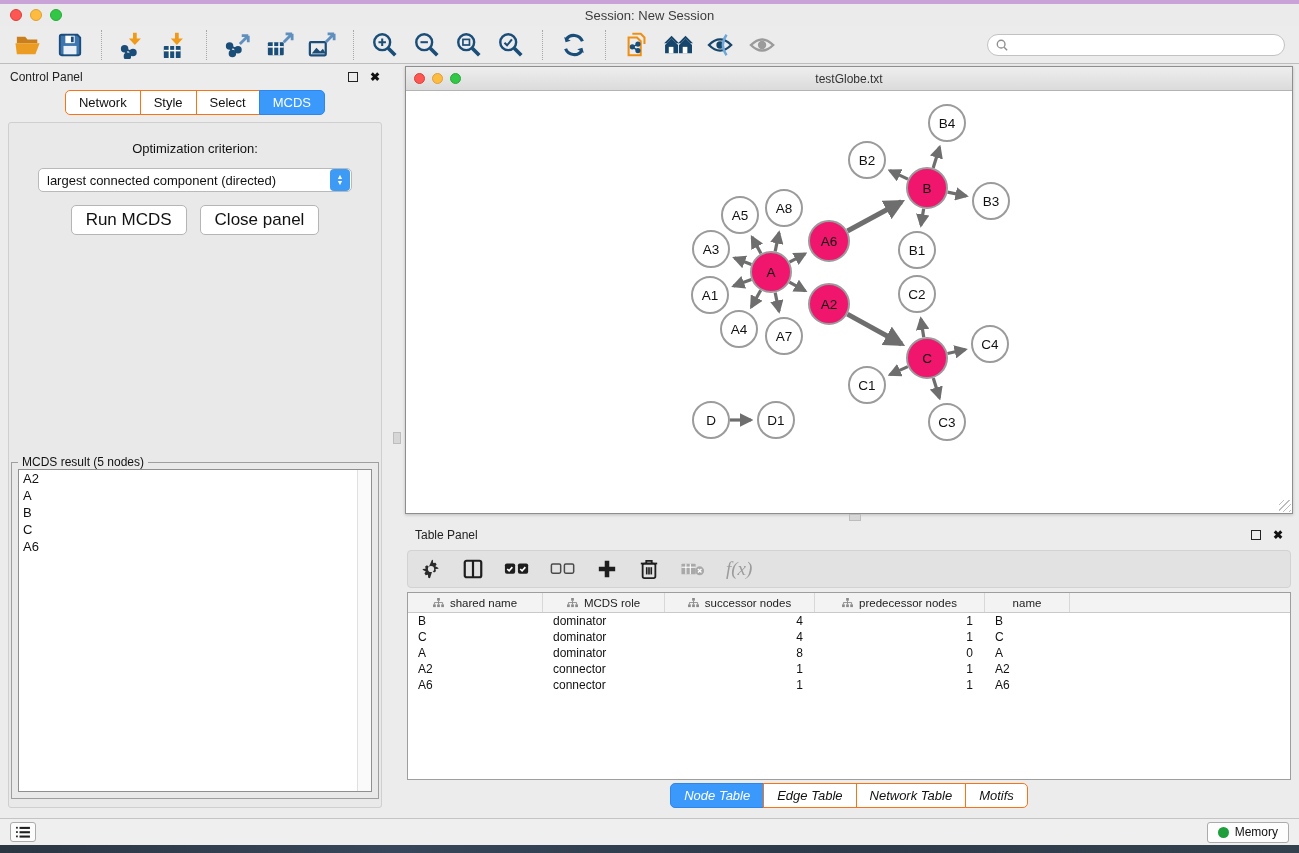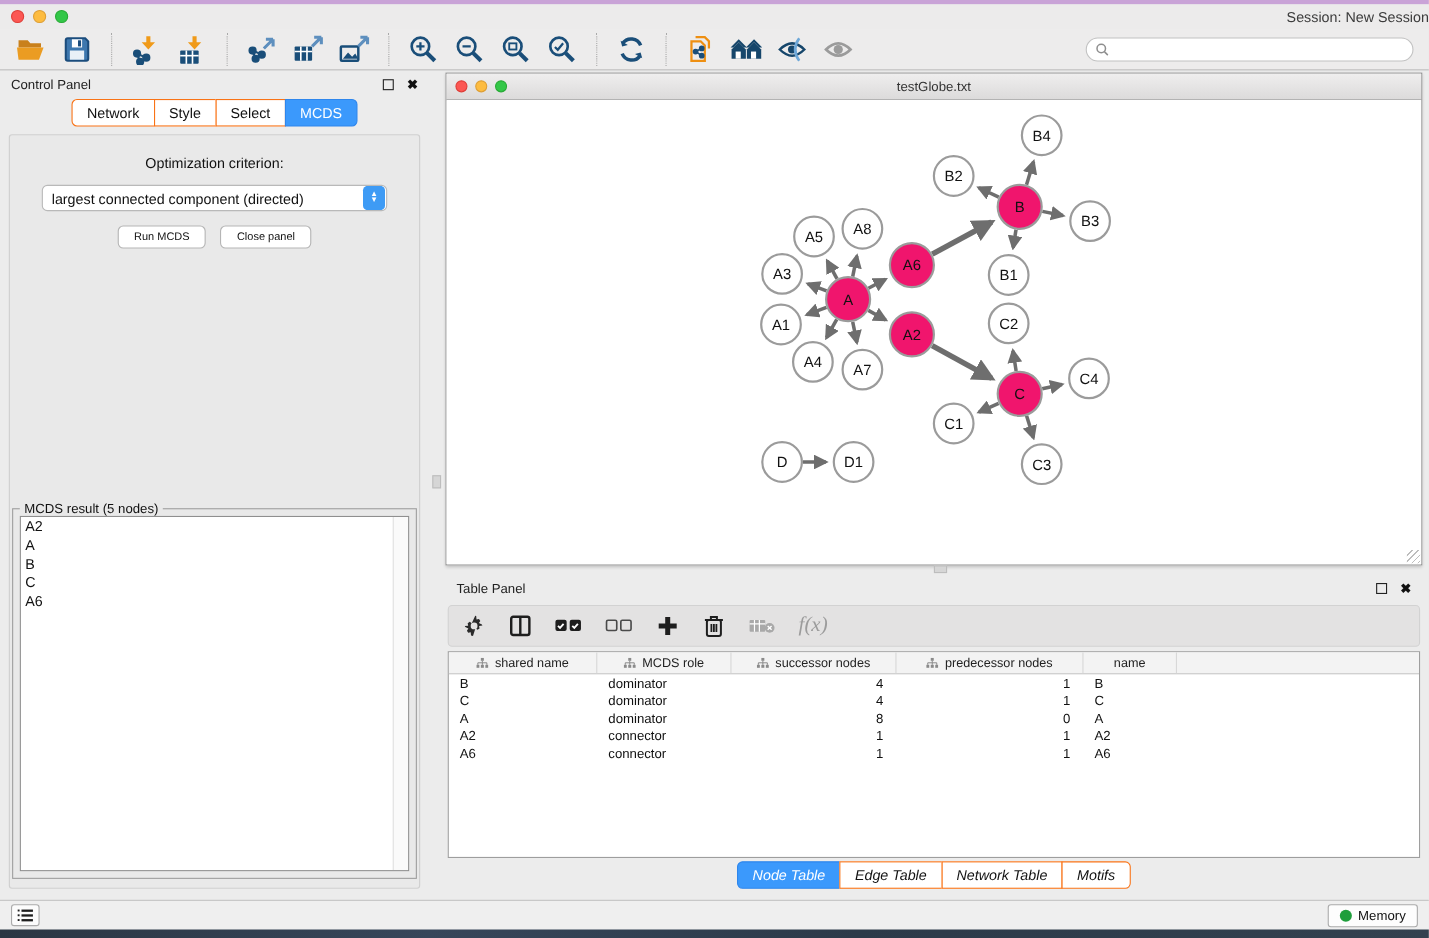--- a/index.html
+++ b/index.html
@@ -7,21 +7,21 @@
   .app { width:1299px; height:853px; display:flex; flex-direction:column; background:#ECECEC; }
 
   
   .wallpaper-top { height:4px; background:#C9A3D7; }
   .titlebar { height:22px; background:#ECEBEB; display:flex; align-items:center; position:relative; }
   .lights { display:flex; gap:8px; padding-left:10px; }
   .light { width:12px; height:12px; border-radius:50%; }
   .light.red{background:#FC5753;border:1px solid #DF3E38;}
   .light.yellow{background:#FDBC40;border:1px solid #DE9F34;}
   .light.green{background:#33C748;border:1px solid #27AA35;}
-  .title-text { position:absolute; left:0; right:0; text-align:right; font-size:13px; color:#3c3c3c; }
+  .title-text { position:absolute; left:0; right:0; text-align:center; font-size:13px; color:#3c3c3c; }
   .toolbar { height:38px; background:#EDECEC; border-bottom:1px solid #BDBDBD; display:flex; align-items:center; padding:0 10px; gap:6px; }
   .tb-btn { width:36px; height:34px; display:flex; align-items:center; justify-content:center; border-radius:4px; }
   .tb-sep { width:1px; height:30px; border-left:1px dotted #A8A8A8; margin:0 7px; }
   .tb-spacer { flex:1; }
   .searchbox { width:298px; height:22px; background:#fff; border:1px solid #C2C2C2; border-radius:11px; display:flex; align-items:center; padding:0 8px; gap:5px; margin-right:4px; }
   .searchbox input { border:none; outline:none; flex:1; font-size:12px; background:transparent; }
 
   
   .main { flex:1; display:flex; min-height:0; }
   .vdivider { width:15px; position:relative; }
@@ -37,21 +37,21 @@
   .seg-tab { padding:4px 13px; font-size:13px; background:#fff; border:1px solid #f97316; margin-left:-1px; color:#111; }
   .seg-tab:first-child { border-radius:5px 0 0 5px; margin-left:0; }
   .seg-tab:last-child { border-radius:0 5px 5px 0; }
   .seg-tab.active { background:#3B99FC; border-color:#2E86EC; color:#fff; }
   .cp-content { flex:1; margin:7px 8px 0 8px; background:#E9E9E9; border:1px solid #CFCFCF; border-radius:3px; display:flex; flex-direction:column; align-items:center; padding:18px 10px 8px 10px; }
   .opt-label { font-size:13px; color:#111; margin-bottom:12px; }
   .dropdown { width:314px; height:24px; background:#fff; border:1px solid #B9B9B9; border-radius:5px; display:flex; align-items:center; overflow:hidden; }
   .dropdown .dd-value { flex:1; font-size:13px; padding-left:8px; color:#111; white-space:nowrap; }
   .dropdown .dd-stepper { width:20px; height:22px; margin:0 1px; background:#3E9BF5; border-radius:4px; color:#fff; display:flex; flex-direction:column; align-items:center; justify-content:center; font-size:7px; line-height:6px; }
   .cp-buttons { display:flex; gap:13px; margin-top:13px; }
-  .btn { background:#fff; border:1px solid #B5B5B5; border-radius:5px; font-size:10px; padding:4px 14px; color:#111;text-align:center; }
+  .btn { background:#fff; border:1px solid #B5B5B5; border-radius:5px; font-size:17px; padding:4px 14px; color:#111;text-align:center; }
   .result-box { margin-top:auto; width:368px; height:337px; border:1px solid #9E9E9E; position:relative; background:#E9E9E9; }
   .result-title { position:absolute; top:-8px; left:6px; background:#E9E9E9; padding:0 4px; font-size:12px; color:#111; }
   .result-list { position:absolute; inset:6px 6px 6px 6px; background:#fff; border:1px solid #8F8F8F; overflow:hidden; }
   .result-scroll { position:absolute; right:0; top:0; bottom:0; width:14px; background:#FAFAFA; border-left:1px solid #E0E0E0; }
   .result-item { font-size:13px; color:#111; padding:1px 0 1px 4px; line-height:15px; }
 
   
   .right-col { flex:1; display:flex; flex-direction:column; padding:2px 6px 8px 0; min-width:0; }
   .net-window { height:448px; border:1px solid #8E8E8E; display:flex; flex-direction:column; background:#fff; box-shadow:0 1px 3px rgba(0,0,0,.2); }
   .net-titlebar { height:24px; background:linear-gradient(#EFEEEE,#DCDBDB); border-bottom:1px solid #B3B3B3; display:flex; align-items:center; position:relative; }

